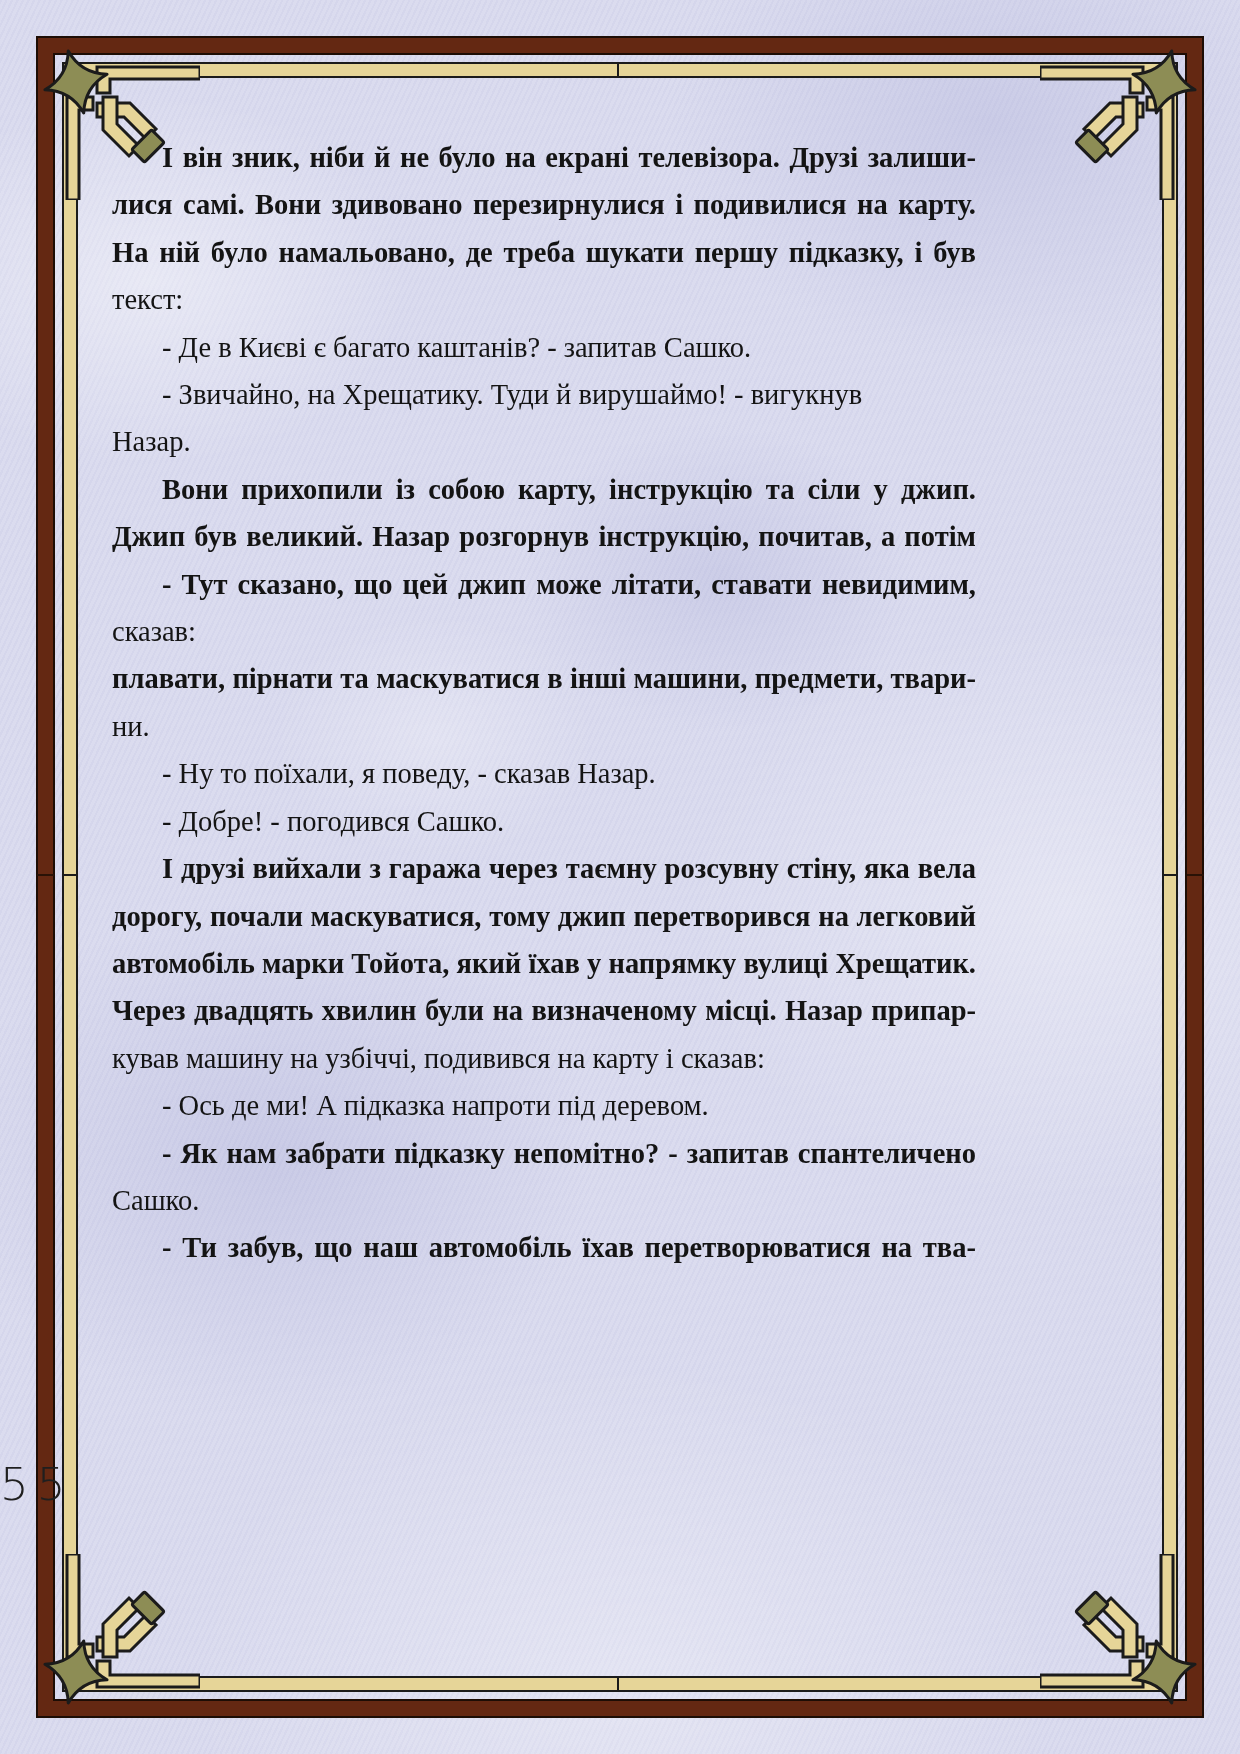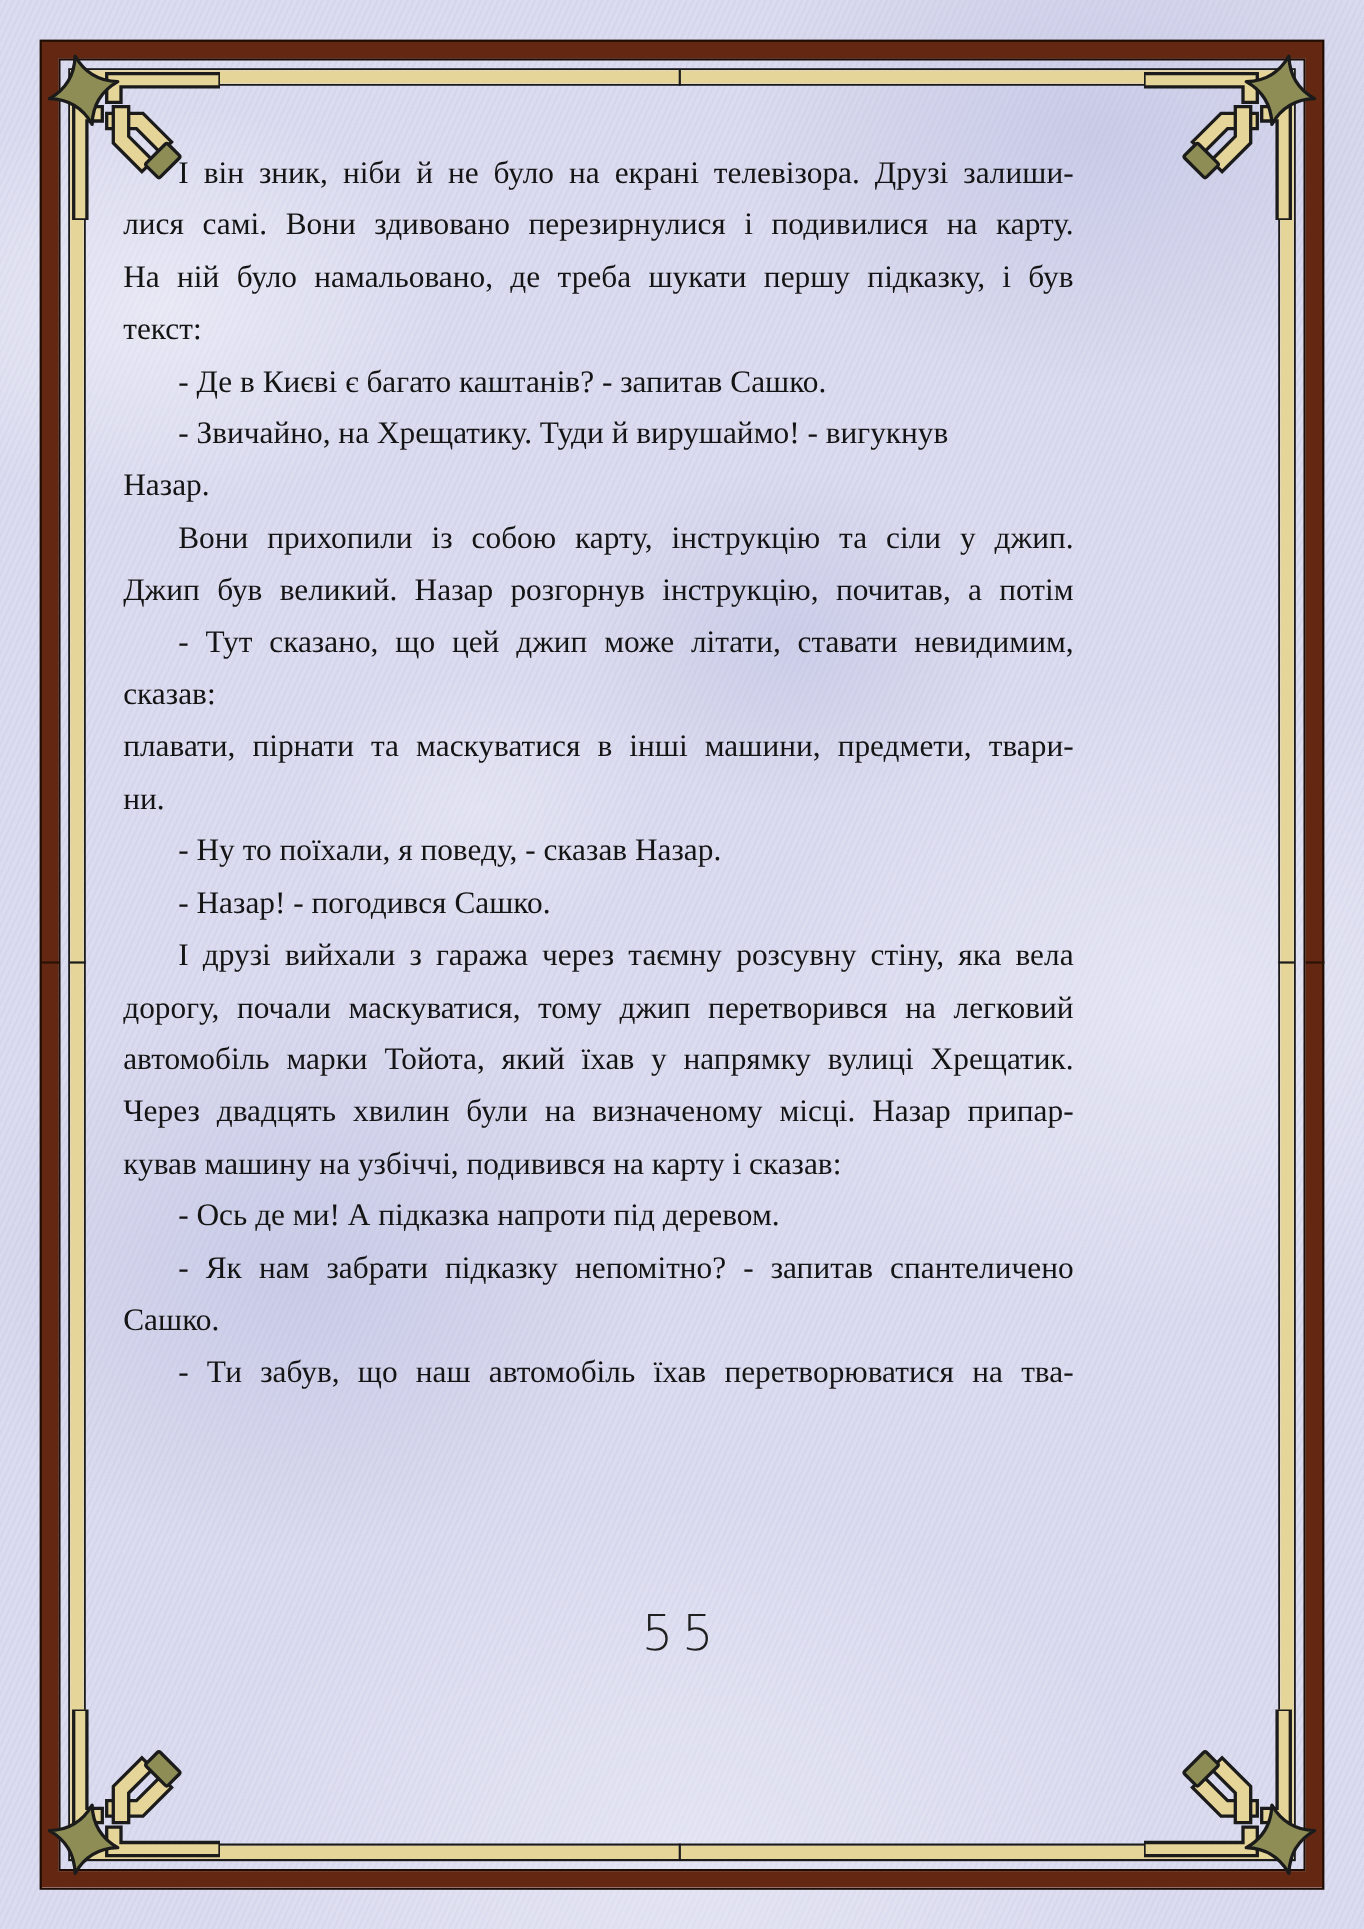--- a/index.html
+++ b/index.html
@@ -43,25 +43,24 @@
   .seam.gold-bottom{left:617px;bottom:63px;width:2px;height:15px;}
   .seam.gold-left{left:63px;top:874px;width:15px;height:2px;}
   .seam.gold-right{right:63px;top:874px;width:15px;height:2px;}
   .seam.brown-left{left:37px;top:874px;width:17px;height:2px;background:#2a1206;}
   .seam.brown-right{right:36px;top:874px;width:17px;height:2px;background:#2a1206;}
   .text-block{
     position:absolute;left:112px;top:134px;width:864px;
     font-size:28.5px;line-height:47.4px;color:var(--text,#141414);
   }
   .line{white-space:normal;}
-  .line.j{text-align:justify;text-align-last:justify;}
+  .line.j{text-align:justify;text-align-last:justify;font-weight:bold;}
   .line.ind{padding-left:50px;}
   .page-number{
     position:absolute;left:0;right:0;top:1458px;
-    text-align:center;
     font-family:"DejaVu Sans", sans-serif;
     font-weight:200;
     font-size:45px;
     letter-spacing:8px;
     color:#1f1f1f;
   }
   svg .bar{fill:var(--frame-gold,#e6d598);stroke:var(--outline,#1b1b1b);stroke-width:3;stroke-linejoin:miter;}
   svg .olive{fill:var(--ornament-olive,#8d8d55);stroke:var(--outline,#1b1b1b);stroke-width:3;stroke-linejoin:round;}
 </style>
 </head>
@@ -113,21 +112,21 @@
       <div class="line ind">- Де в Києві є багато каштанів? - запитав Сашко.</div>
       <div class="line ind">- Звичайно, на Хрещатику. Туди й вирушаймо! - вигукнув</div>
       <div class="line">Назар.</div>
       <div class="line j ind">Вони прихопили із собою карту, інструкцію та сіли у джип.</div>
       <div class="line j">Джип був великий. Назар розгорнув інструкцію, почитав, а потім</div>
       <div class="line j ind">- Тут сказано, що цей джип може літати, ставати невидимим,</div>
       <div class="line">сказав:</div>
       <div class="line j">плавати, пірнати та маскуватися в інші машини, предмети, твари-</div>
       <div class="line">ни.</div>
       <div class="line ind">- Ну то поїхали, я поведу, - сказав Назар.</div>
-      <div class="line ind">- Назар! - погодився Сашко.</div>
+      <div class="line ind">- Добре! - погодився Сашко.</div>
       <div class="line j ind">І друзі вийхали з гаража через таємну розсувну стіну, яка вела</div>
       <div class="line j">дорогу, почали маскуватися, тому джип перетворився на легковий</div>
       <div class="line j">автомобіль марки Тойота, який їхав у напрямку вулиці Хрещатик.</div>
       <div class="line j">Через двадцять хвилин були на визначеному місці. Назар припар-</div>
       <div class="line">кував машину на узбіччі, подивився на карту і сказав:</div>
       <div class="line ind">- Ось де ми! А підказка напроти під деревом.</div>
       <div class="line j ind">- Як нам забрати підказку непомітно? - запитав спантеличено</div>
       <div class="line">Сашко.</div>
       <div class="line j ind">- Ти забув, що наш автомобіль їхав перетворюватися на тва-</div>
     </div>

